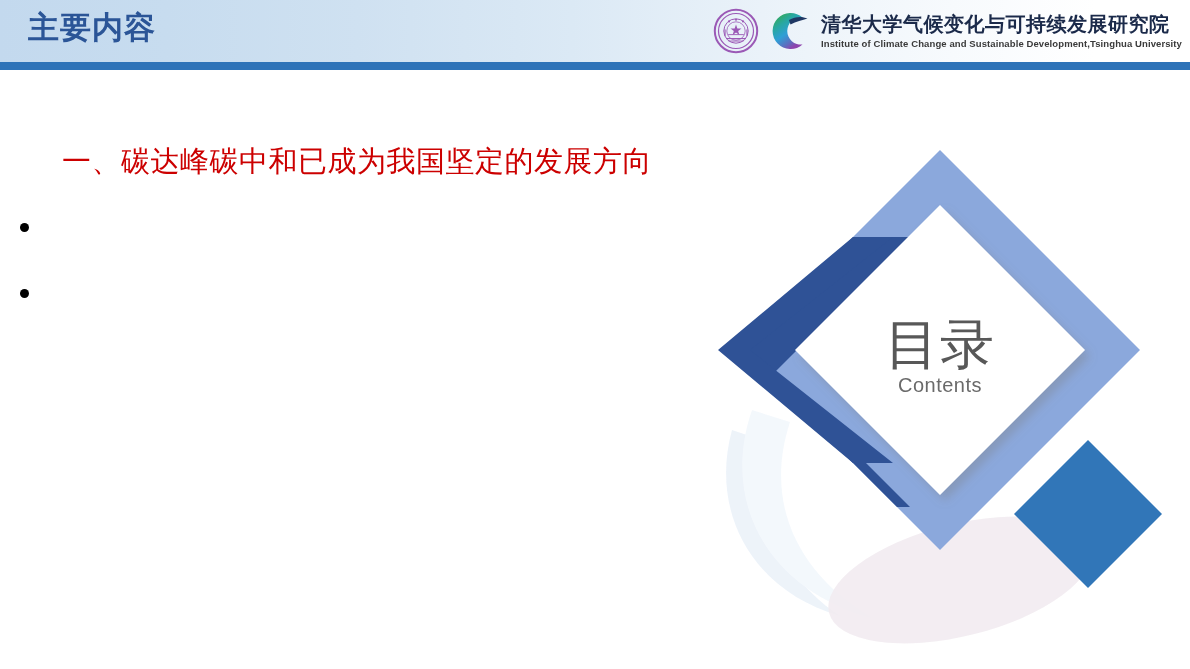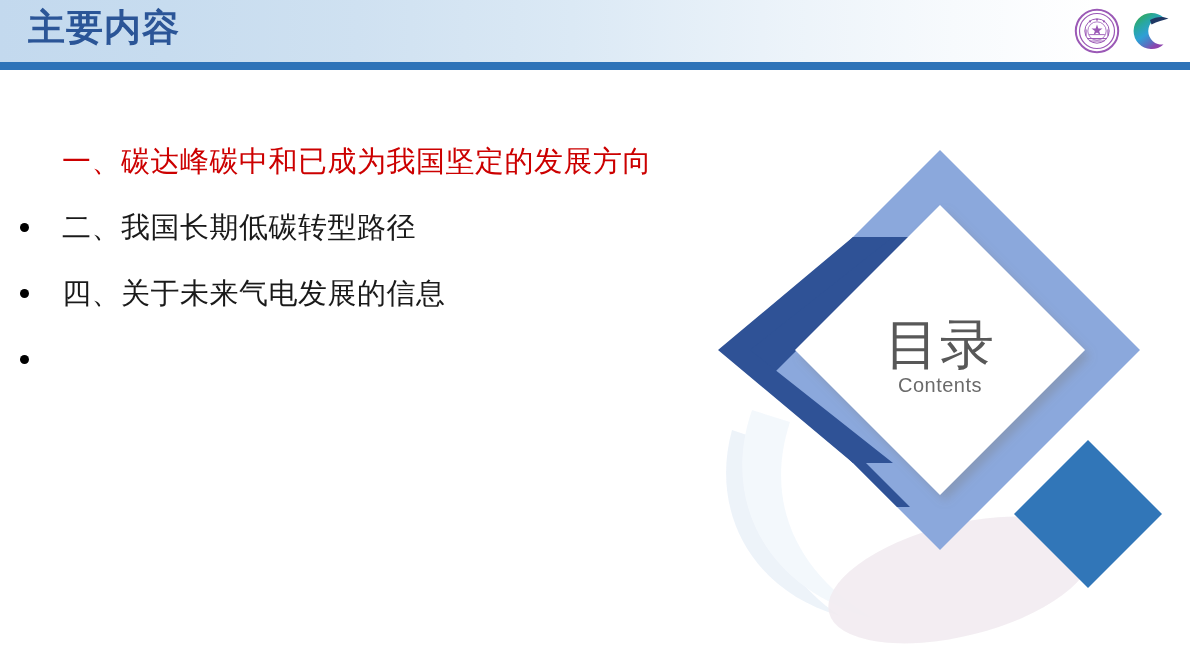--- a/index.html
+++ b/index.html
@@ -40,21 +40,21 @@
     position: absolute;
     left: 0; top: 62px;
     width: 1190px;
     height: 8px;
     background: #2e73b8;
   }
   .slide-title {
     position: absolute;
     left: 28px;
     top: 6px;
-    font-size: 37px;
+    font-size: 31px;
     font-weight: bold;
     color: #2b5597;
     letter-spacing: 1px;
     line-height: 44px;
     white-space: nowrap;
   }
 
   
   .logo-lockup {
     position: absolute;
@@ -206,38 +206,37 @@
           <stop offset="35%" stop-color="#28a8a0"></stop>
           <stop offset="62%" stop-color="#2e9fd6"></stop>
           <stop offset="85%" stop-color="#5b6fc0"></stop>
           <stop offset="100%" stop-color="#8e44ad"></stop>
         </linearGradient>
       </defs>
       <path d="M41.5 10.5 A18 18 0 1 0 41.5 37.5 A13.6 13.6 0 1 1 41.5 10.5 Z" fill="url(#cgrad)" transform="translate(-2,0)"></path>
       <path d="M26 13 C32 9.5 39 9 44.5 11.5 C39.5 13 33 14.6 27.5 17.6 Z" fill="#1f3864"></path>
     </svg>
 
+    <div class="logo-text">
+      <div class="logo-cn">清华大学气候变化与可持续发展研究院</div>
+      <div class="logo-en">Institute of Climate Change and Sustainable Development,Tsinghua University</div>
+    </div>
   </div>
 
   <div class="agenda">
 
     <div class="agenda-item highlight">
       <span class="agenda-label">一、碳达峰碳中和已成为我国坚定的发展方向</span>
     </div>
 
     <div class="agenda-item">
       <span class="agenda-bullet"></span>
-      <span class="agenda-label">二、我国长期低碳转型路径</span>
-    </div>
-
-
-    <div class="agenda-item">
-      <span class="agenda-bullet"></span>
-      <span class="agenda-label">四、关于未来气电发展的信息</span>
-    </div>
+    </div>
+
+
 
     <div class="agenda-item">
       <span class="agenda-bullet"></span>
     </div>
 
   </div>
 
   <div class="deco">
     <svg width="500" height="559" viewBox="0 0 500 559">
       <defs>

